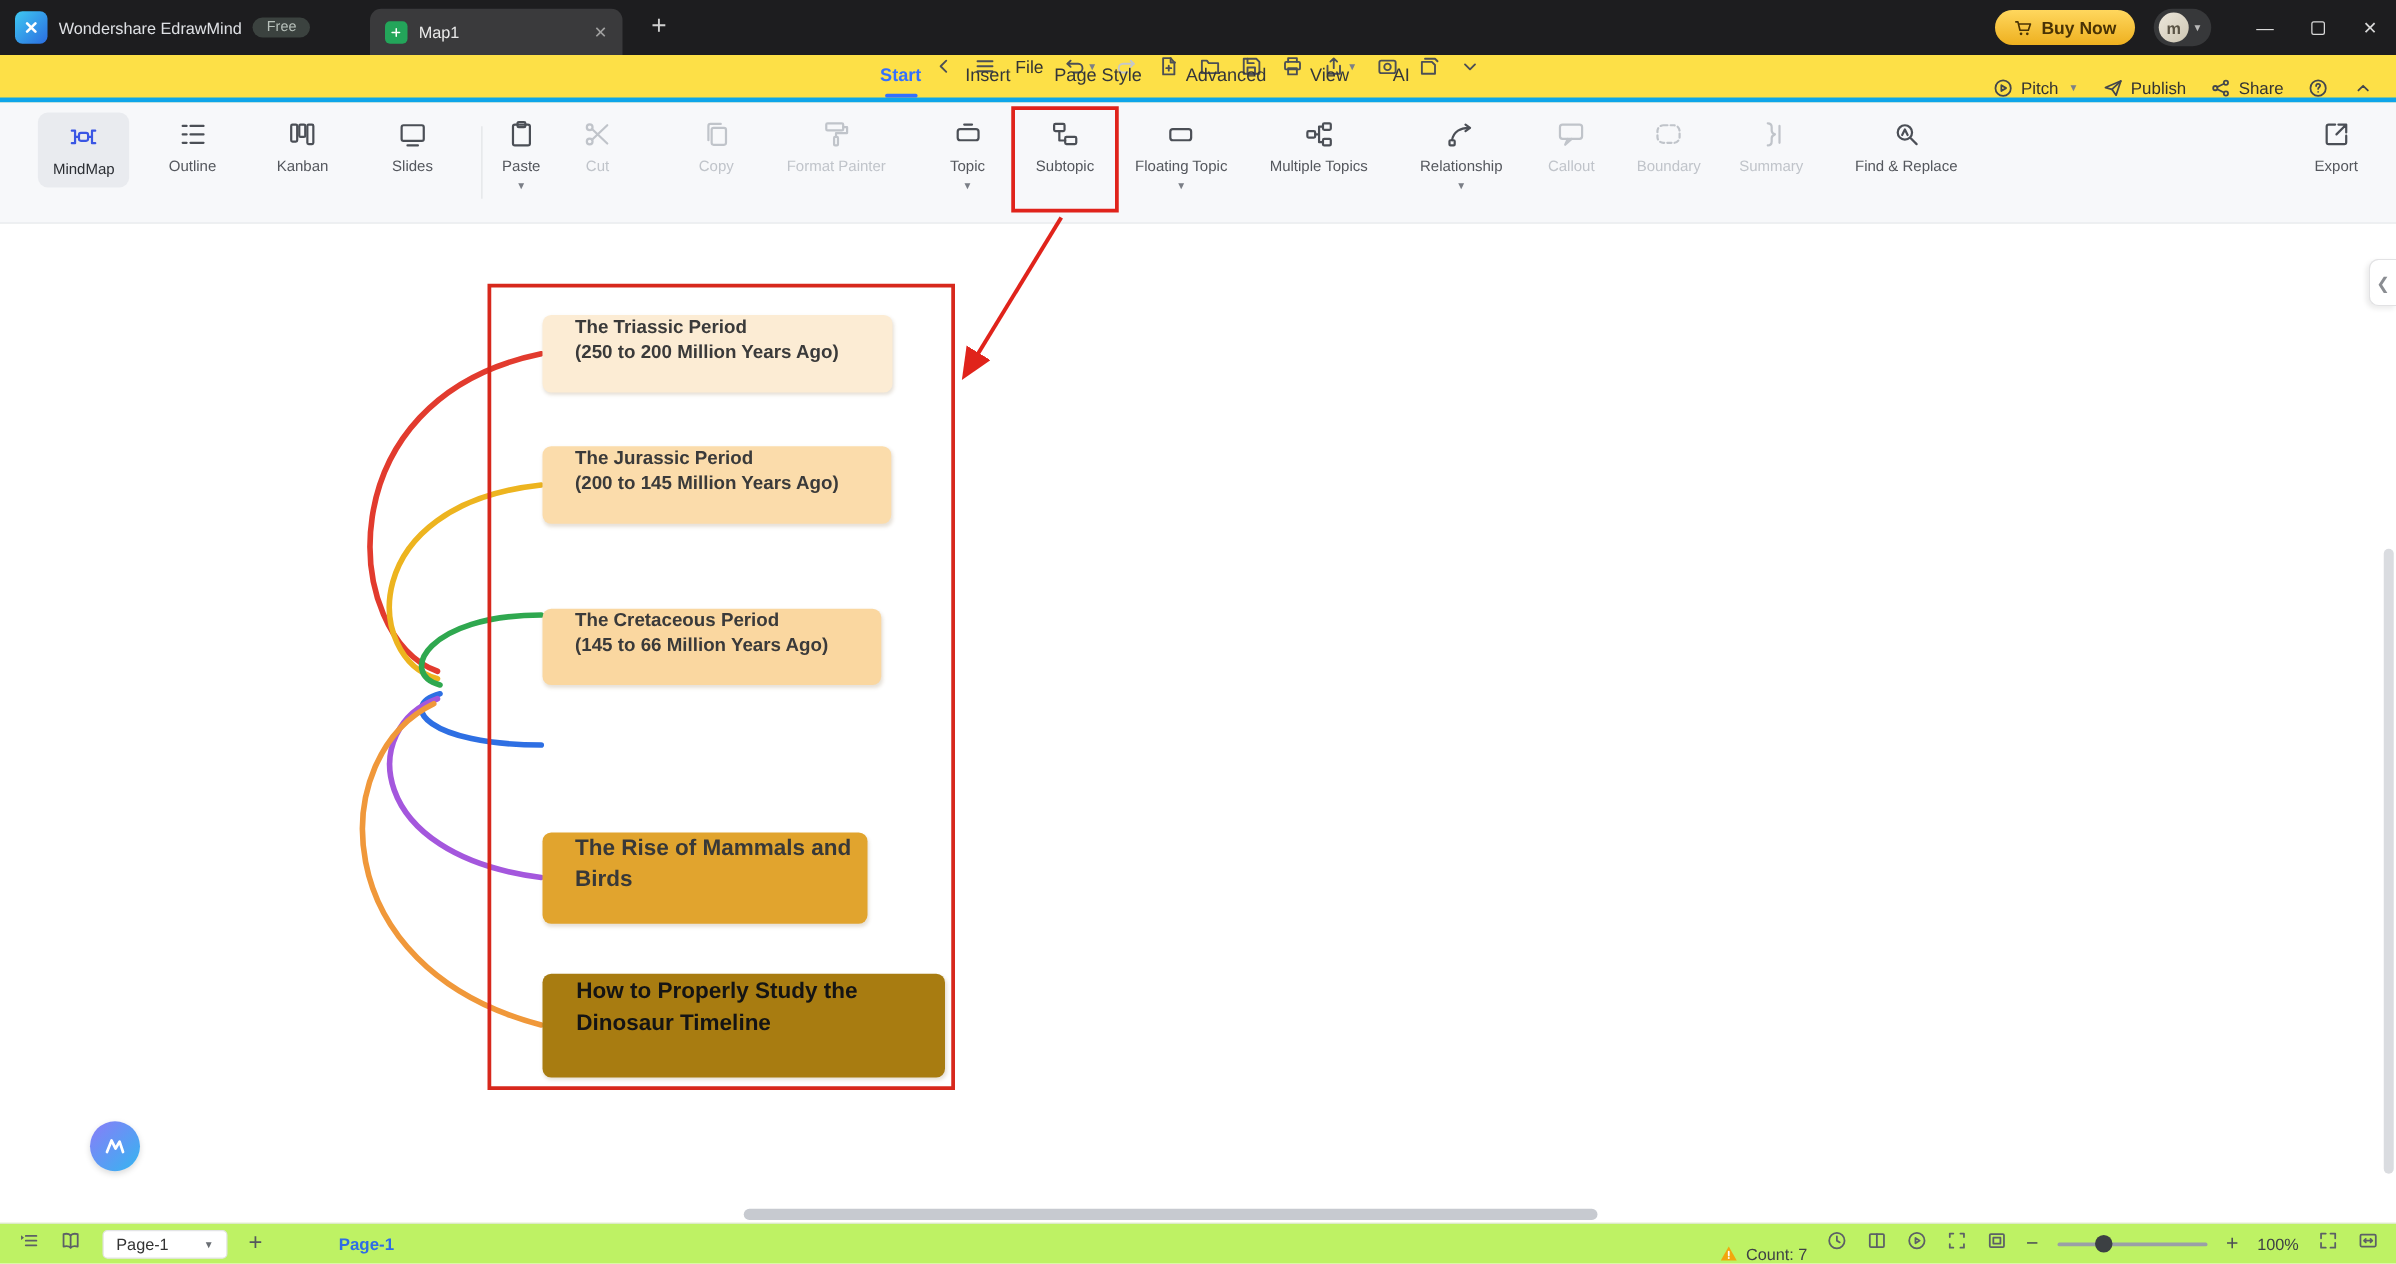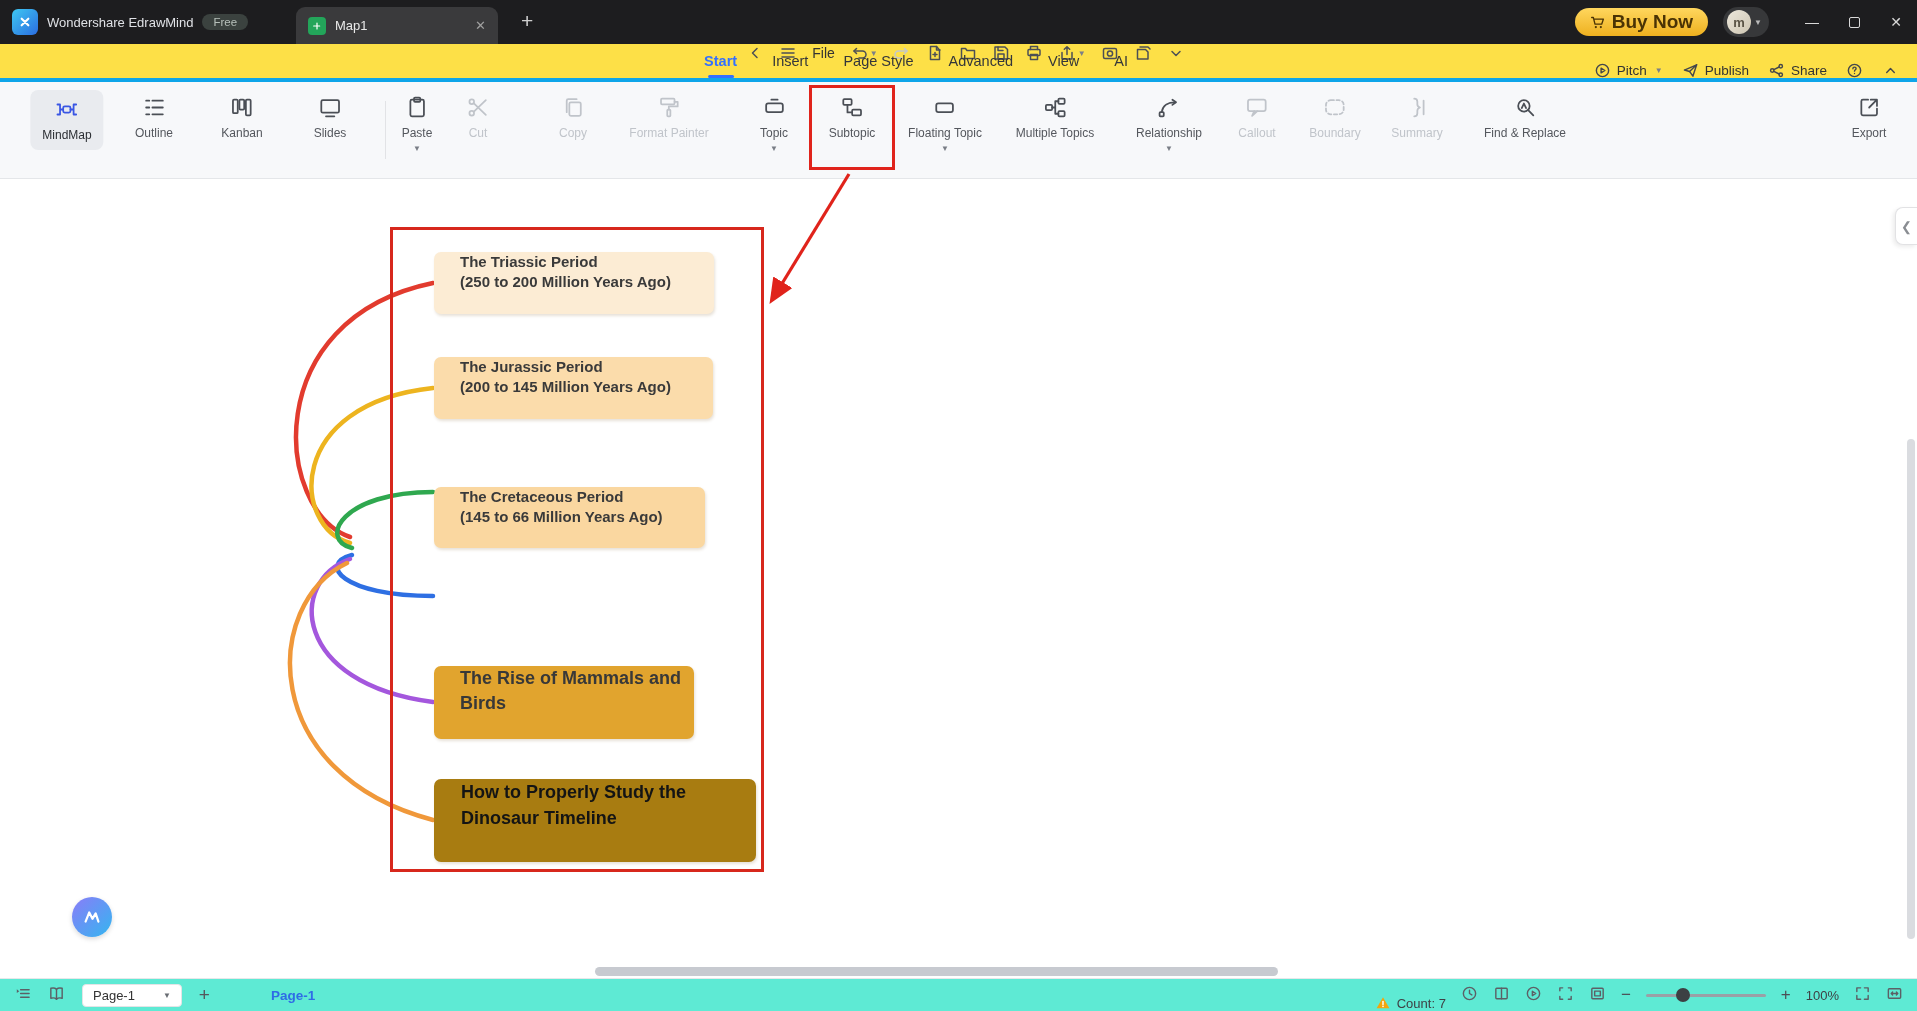--- a/index.html
+++ b/index.html
@@ -10,21 +10,21 @@
   .titlebar { height:44px; background:#1d1d1f; position:relative; display:flex; align-items:center; }
   .brand { display:flex; align-items:center; gap:9px; padding-left:12px; }
   .logo { width:26px; height:26px; border-radius:6px; background:linear-gradient(135deg,#3ec8f2,#2b6de0); display:flex; align-items:center; justify-content:center; }
   .app-name { color:#dfe1e5; font-size:13px; }
   .free-badge { background:#3b423f; color:#b7c0ba; font-size:11.5px; padding:2px 11px; border-radius:10px; }
   .doc-tab { position:absolute; left:296px; top:7px; width:202px; height:37px; background:#3a3a3c; border-radius:9px 9px 0 0; display:flex; align-items:center; gap:9px; padding:0 12px; color:#e9e9e9; font-size:13px; }
   .doc-icon { width:18px; height:18px; border-radius:4px; background:#23a55a; display:flex; align-items:center; justify-content:center; flex:none; }
   .tab-close { margin-left:auto; color:#a0a0a0; font-size:13px; line-height:1; }
   .new-tab { position:absolute; left:521px; top:9px; color:#cfcfcf; font-size:21px; font-weight:300; }
   .title-right { position:absolute; right:0; top:0; height:100%; display:flex; align-items:center; }
-  .buy-now { height:28px; padding:0 15px; border-radius:14px; background:linear-gradient(180deg,#ffd75e,#eeb01f); color:#4a3305; font-weight:bold; font-size:19px; display:flex; align-items:center; gap:7px; }
+  .buy-now { height:28px; padding:0 15px; border-radius:14px; background:linear-gradient(180deg,#ffd75e,#eeb01f); color:#4a3305; font-weight:bold; font-size:14px; display:flex; align-items:center; gap:7px; }
   .avatar-pill { height:30px; border-radius:15px; background:#37383a; display:flex; align-items:center; padding:0 7px 0 4px; gap:3px; margin-left:15px; }
   .avatar { width:24px; height:24px; border-radius:50%; background:linear-gradient(135deg,#ece7db,#cdc5b2); color:#5a5345; font-weight:bold; font-size:13px; display:flex; align-items:center; justify-content:center; }
   .av-caret { color:#b9b9b9; font-size:8px; }
   .win-btns { display:flex; margin-left:22px; height:100%; }
   .win-btn { width:42px; height:100%; display:flex; align-items:center; justify-content:center; color:#d9d9d9; font-size:14px; }
   .max-box { width:11px; height:11px; border:1.4px solid #d9d9d9; border-radius:2px; display:inline-block; }
 
   
   .menubar { height:38px; background:#fde047; border-bottom:4px solid #0ea5e9; position:relative; display:flex; align-items:center;flex-direction:column; }
   .menu-left { display:flex; align-items:center; gap:15px; padding-left:14px; }
@@ -67,21 +67,21 @@
   .t4 { left:434px; top:387px; width:322px; height:60px; padding-left:36px; font-size:13.5px; color:#363636; line-height:18px; }
   .t5 { left:434px; top:487px; width:260px; height:73px; padding-left:26px; font-size:18px;   color:#383838; line-height:25px; }
   .t6 { left:434px; top:600px; width:322px; height:83px; padding-left:27px; font-size:18px;   color:#141414; line-height:26px; }
   .red-box-canvas { position:absolute; left:390px; top:48px; width:374px; height:645px; border:3px solid #d7281c; pointer-events:none; }
   .watermark { position:absolute; left:72px; top:718px; width:40px; height:40px; border-radius:50%; background:linear-gradient(135deg,#8a7cf8,#34b6f0); display:flex; align-items:center; justify-content:center; box-shadow:0 2px 5px rgba(0,0,0,.15); }
   .collapse-tab { position:absolute; right:0; top:28px; width:22px; height:38px; background:#fff; border:1px solid #e2e2e4; border-right:none; border-radius:8px 0 0 8px; box-shadow:-2px 2px 4px rgba(0,0,0,.08); display:flex; align-items:center; justify-content:center; color:#8a8d92; font-size:13px; }
   .h-scrollbar { position:absolute; left:595px; top:788px; width:683px; height:9px; border-radius:5px; background:#c7cad0; }
   .v-scrollbar { position:absolute; right:2px; top:260px; width:8px; height:500px; border-radius:4px; background:#dadce0; }
 
   
-  .statusbar { height:33px; background:#5eead4; border-top:1px solid #e7e8ea; display:flex; align-items:center; }
+  .statusbar { height:33px; background:#bef264; border-top:1px solid #e7e8ea; display:flex; align-items:center; }
   .sb-left { display:flex; align-items:center; gap:17px; padding-left:14px; }
   .sb-ic svg, .sb-right svg.g { width:17px; height:17px; stroke:#5c6066; fill:none; stroke-width:1.5; stroke-linecap:round; stroke-linejoin:round; }
   .page-select { display:flex; align-items:center; gap:28px; font-size:13px; color:#333; border:1px solid #e3e4e6; background:#fff; border-radius:4px; padding:3px 10px; }
   .ps-caret { font-size:8px; color:#6a6e74; }
   .add-page { font-size:19px; color:#55585d; font-weight:300; }
   .page-tab { color:#2f6ce6; font-size:13.5px; font-weight:bold; margin-left:44px; }
   .sb-right { margin-left:auto; display:flex; align-items:center; gap:15px; padding-right:14px; }
   .count { display:flex; align-items:flex-end; gap:6px; font-size:13px; color:#3e4145;margin-top:15px; }
   .zoom-minus,.zoom-plus { font-size:17px; color:#4c4f55; }
   .zoom-track { width:120px; height:3px; background:#9aa0a6; border-radius:2px; position:relative; }

